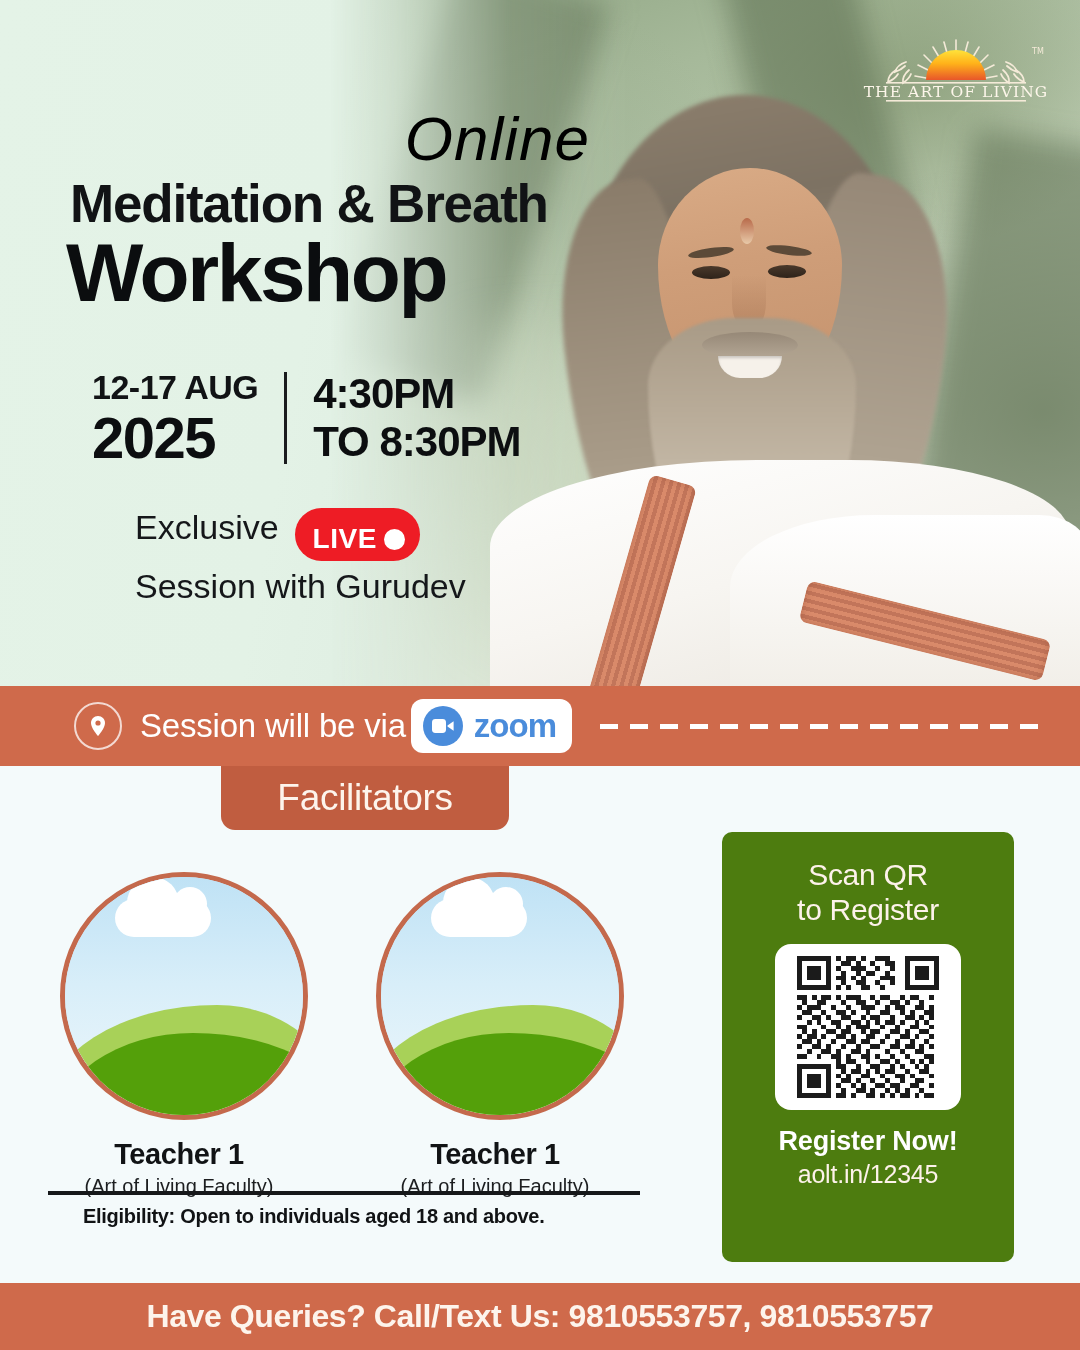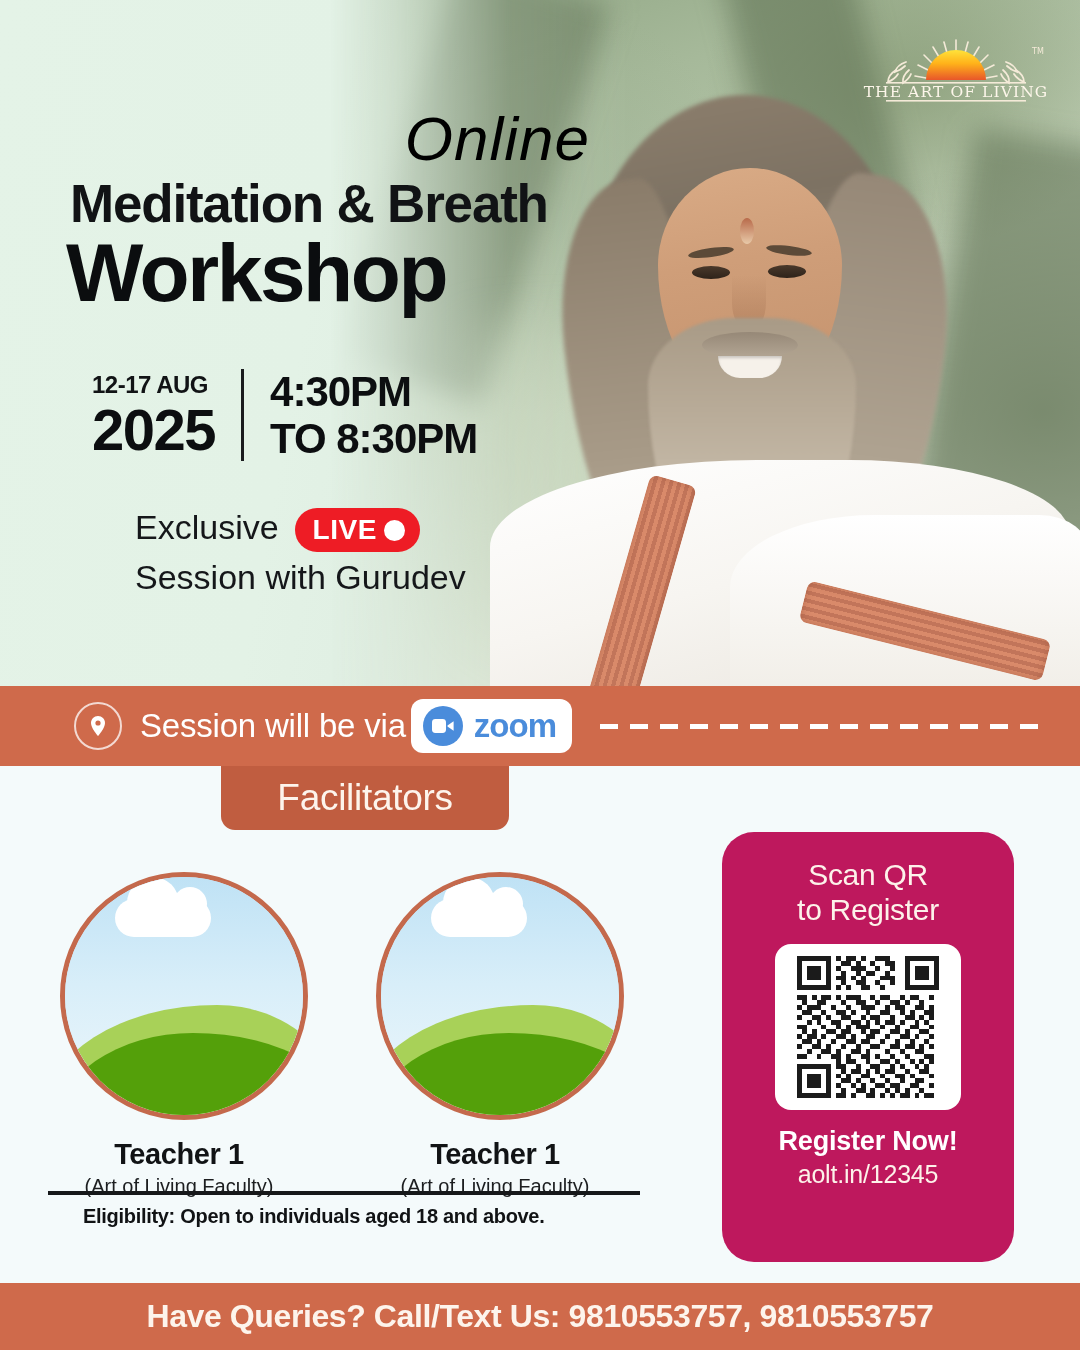--- a/index.html
+++ b/index.html
@@ -170,36 +170,36 @@
     font-size: 82px; font-weight: bold; color: #0b0d0f;
     letter-spacing: -2.4px; line-height: .98; margin: 2px 0 0 -4px;
   }
 
   
   .datetime {
     position: absolute; left: 92px; top: 368px;
     display: flex; align-items: center;
   }
   .dt-left { text-align: left; padding-right: 26px; }
-  .dt-days { font-size: 24px; font-weight: bold; color: #111315; letter-spacing: -.5px; }
+  .dt-days { font-size: 34px; font-weight: bold; color: #111315; letter-spacing: -.5px; }
   .dt-year { font-size: 58px; font-weight: bold; color: #0c0e10; letter-spacing: -1.5px; line-height: 1; margin-top: 2px; }
   .dt-rule { width: 3px; height: 92px; background: #1a1c1e; }
   .dt-right { padding-left: 26px; }
   .dt-from, .dt-to {
     font-size: 42px; font-weight: bold; color: #0c0e10; letter-spacing: -1px; line-height: 1.12;
   }
 
   
   .exclusive { position: absolute; left: 135px; top: 508px; }
   .exclusive-row { display: flex; align-items: flex-start; }
   .exclusive-word { font-size: 34px; color: #15171a; }
   .live-pill {
     display: inline-flex; align-items: center; gap: 7px;
     background: #ee1c25; border-radius: 999px;
-    padding: 6px 15px 6px 18px; margin-left: 16px;
+    padding: 15px 15px 6px 18px; margin-left: 16px;
   }
   .live-text { color: #fff; font-size: 28px; font-weight: bold; letter-spacing: .5px; }
   .live-dot { width: 21px; height: 21px; border-radius: 50%; background: #fff; }
   .exclusive-sub { font-size: 34px; color: #15171a; margin-top: 6px; }
 
   
   .banner {
     position: absolute; left: 0; top: 686px; width: 1080px; height: 80px;
     background: #cf6a4b;
     display: flex; align-items: center;
@@ -275,21 +275,21 @@
     position: absolute; left: 48px; top: 1191px; width: 592px; height: 4px; background: #16181a;
   }
   .eligibility {
     position: absolute; left: 58px; top: 1205px; width: 620px;
     font-size: 20px; font-weight: bold; color: #111315; letter-spacing: -.3px; margin-left: 25px;
   }
 
   
   .qr-card {
     position: absolute; left: 722px; top: 832px; width: 292px; height: 430px;
-    background: #be185d; border-radius: 32px;
+    background: #4d7c0f; border-radius: 10px;
     display: flex; flex-direction: column; align-items: center;
   }
   .qr-title {
     color: #fdf2ea; font-size: 30px; line-height: 1.16; text-align: center;
     margin-top: 26px; letter-spacing: -.3px;
   }
   .qr-box {
     margin-top: 16px; width: 186px; height: 166px; background: #fff;
     border-radius: 16px; display: flex; align-items: center; justify-content: center;
   }

